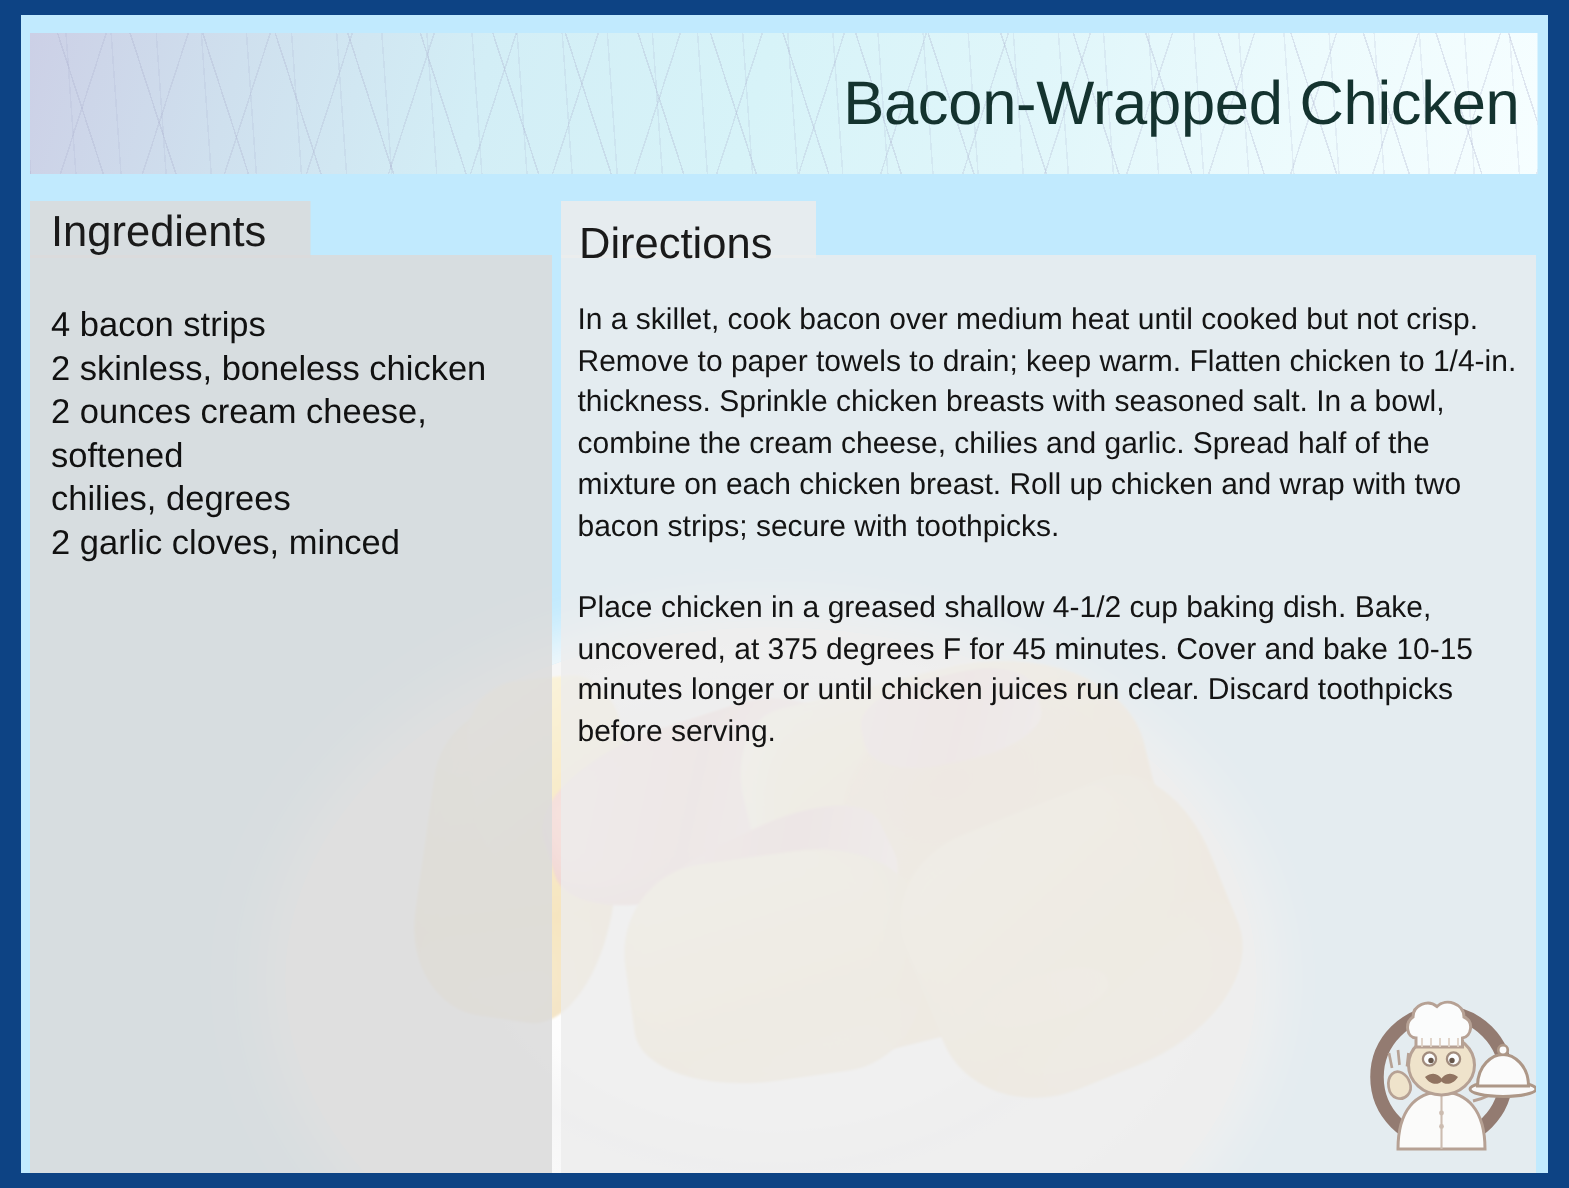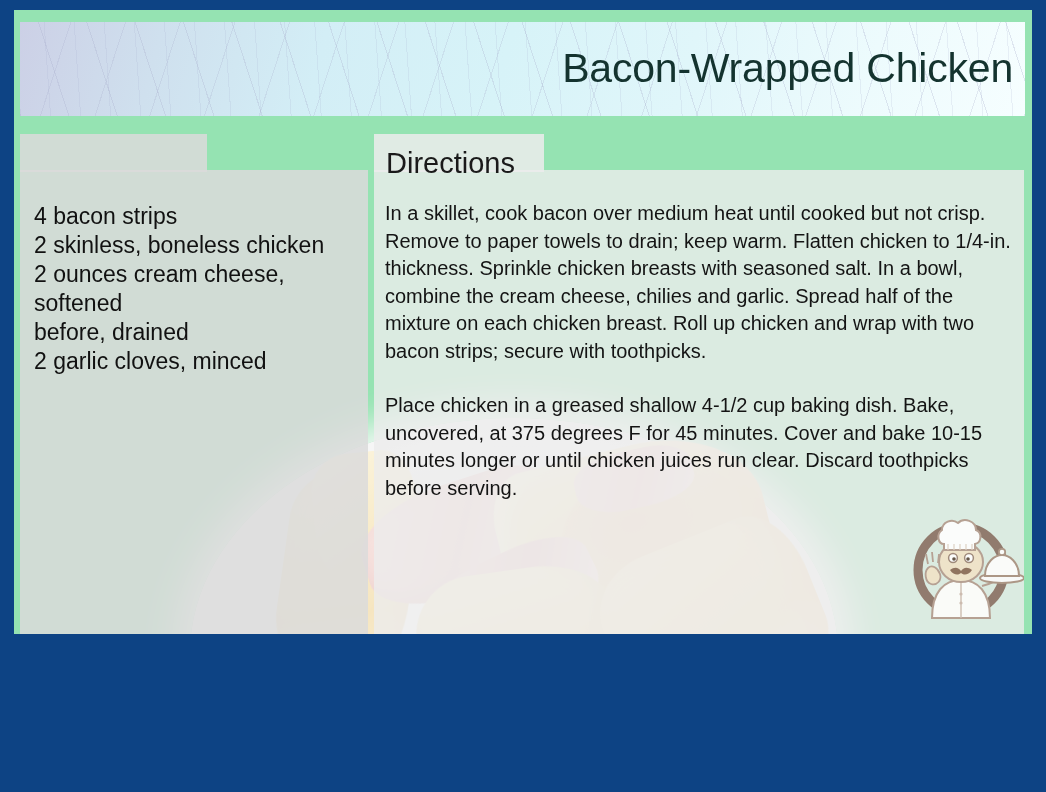--- a/index.html
+++ b/index.html
@@ -18,22 +18,22 @@
     height: 792px;
     background: #0e4a8c;
     background: #0d4384;
   }
 
   #inner {
     position: absolute;
     left: 14px;
     top: 10px;
     width: 1018px;
-    height: 624px;
-    background: #22c55e;
+    height: 772px;
+    background: #7dd3fc;
     overflow: hidden;
   }
 
   
   #banner {
     position: absolute;
     left: 6px;
     top: 12px;
     width: 1005px;
     height: 94px;
@@ -335,25 +335,26 @@
       <div class="food" id="sauce"></div>
       <div id="photo-veil"></div>
     </div>
 
     <div id="banner">
       <div id="banner-title">Bacon-Wrapped Chicken</div>
     </div>
 
     <div id="ingredients-panel"></div>
     <div id="ingredients-tab"></div>
+    <div id="ingredients-heading">Ingredients</div>
     <div id="ingredients-list">
       <div class="ing-line">4 bacon strips</div>
       <div class="ing-line">2 skinless, boneless chicken</div>
       <div class="ing-line">2 ounces cream cheese, softened</div>
-      <div class="ing-line">before, drained</div>
+      <div class="ing-line">chilies, degrees</div>
       <div class="ing-line">2 garlic cloves, minced</div>
     </div>
 
     <div id="directions-panel"></div>
     <div id="directions-tab"></div>
     <div id="directions-heading">Directions</div>
     <div id="directions-body">
       <p>In a skillet, cook bacon over medium heat until cooked but not crisp. Remove to paper towels to drain; keep warm. Flatten chicken to 1/4-in. thickness. Sprinkle chicken breasts with seasoned salt. In a bowl, combine the cream cheese, chilies and garlic. Spread half of the mixture on each chicken breast. Roll up chicken and wrap with two bacon strips; secure with toothpicks.</p>
       <div class="gap"></div>
       <p>Place chicken in a greased shallow 4-1/2 cup baking dish. Bake, uncovered, at 375 degrees F for 45 minutes. Cover and bake 10-15 minutes longer or until chicken juices run clear. Discard toothpicks before serving.</p>

